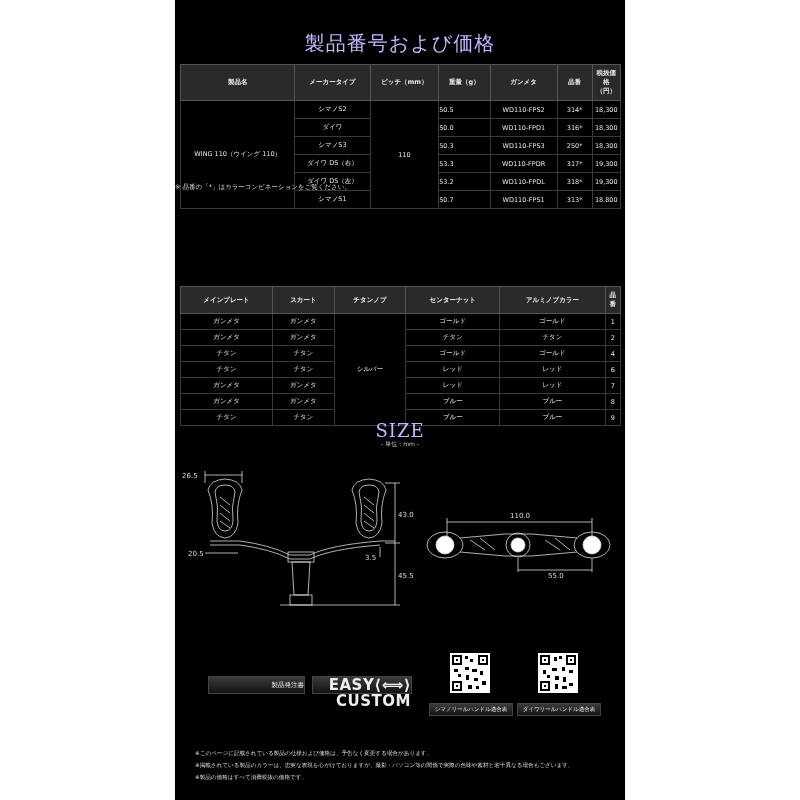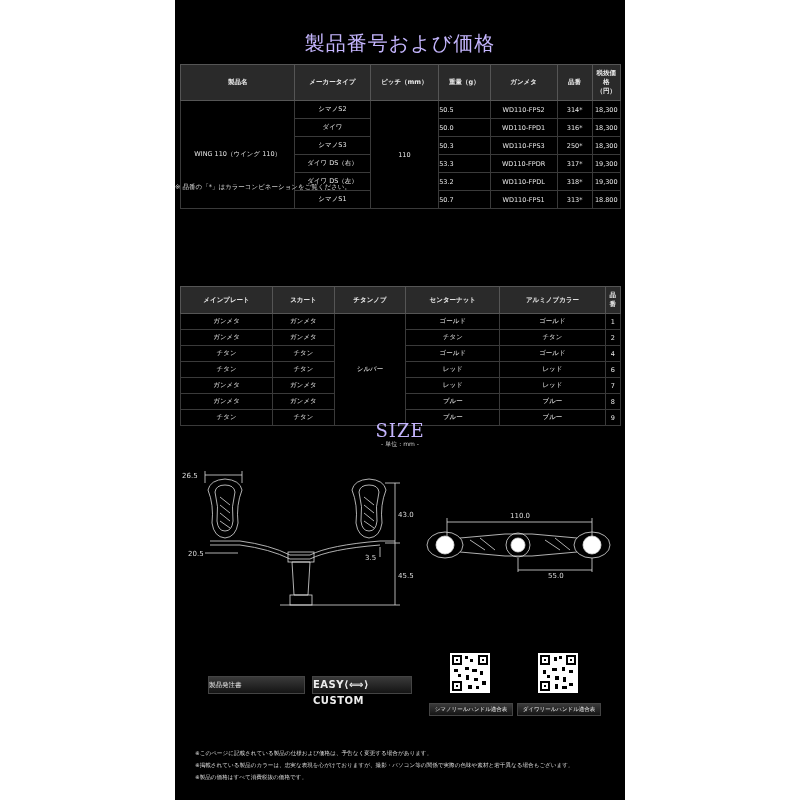--- a/index.html
+++ b/index.html
@@ -15,22 +15,22 @@
   table { position:absolute; border-collapse:collapse; font-size:6.5px; color:#e8e8e8; }
   table th { background:#2a2a2a; color:#eaeaea; font-weight:bold; border:1px solid #555; height:16px; padding:4px; }
   table td { border:1px solid #3a3a3a; height:17px; padding:0; text-align:center; }
   #spec { left:5px; top:64px; width:441px; }
   #spec td.num { text-align:left; padding-right:8px; }
   #combo { left:5px; top:258px; width:441px;margin-top:28px; }
   #combo td { height:15px; }
   .note { position:absolute; top:183px; left:0; width:450px; font-size:6.5px; color:#ddd; }
   .dim { position:absolute; font-size:7px; color:#ddd; }
   .btn { position:absolute; height:16px; background:linear-gradient(#3a3a3a,#141414); border:1px solid #444;
-         color:#eee; font-size:6.5px; text-align:left; line-height:16px; }
-  .btn.easy { font-size:10px; font-weight:bold; letter-spacing:0.5px; }
+         color:#eee; font-size:6.5px; text-align:right; line-height:16px; }
+  .btn.easy { font-size:15px; font-weight:bold; letter-spacing:0.5px; }
   .qr { position:absolute; width:40px; height:40px; background:#fff; }
   .qrlabel { position:absolute; width:82px; height:11px; background:linear-gradient(#3a3a3a,#151515);
              border:1px solid #444; font-size:5.5px; color:#eee; text-align:center; line-height:11px; }
   .footer { position:absolute; left:20px; top:747px; font-size:5.6px; color:#ddd; line-height:12px; }
 </style>
 </head>
 <body>
 
 <div class="panel">
 

